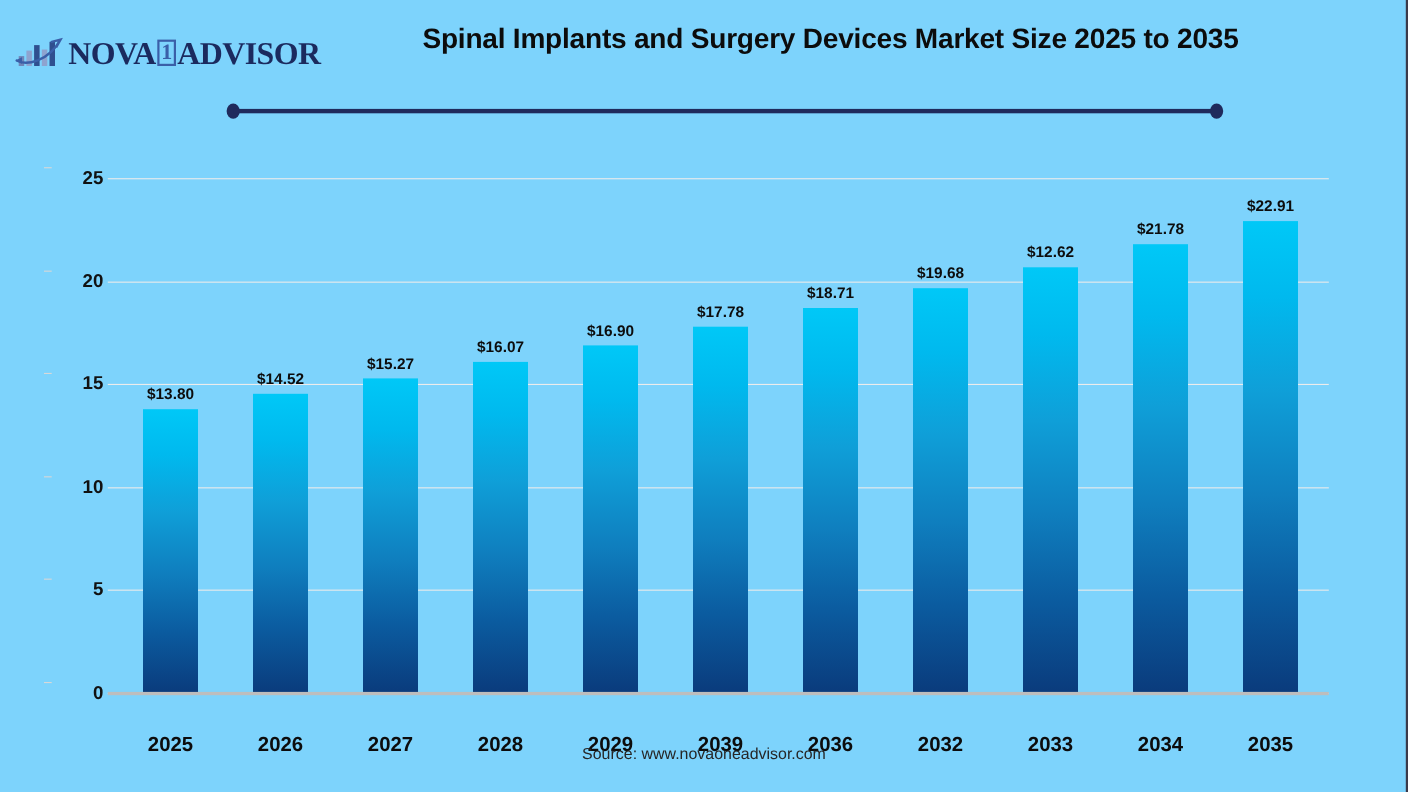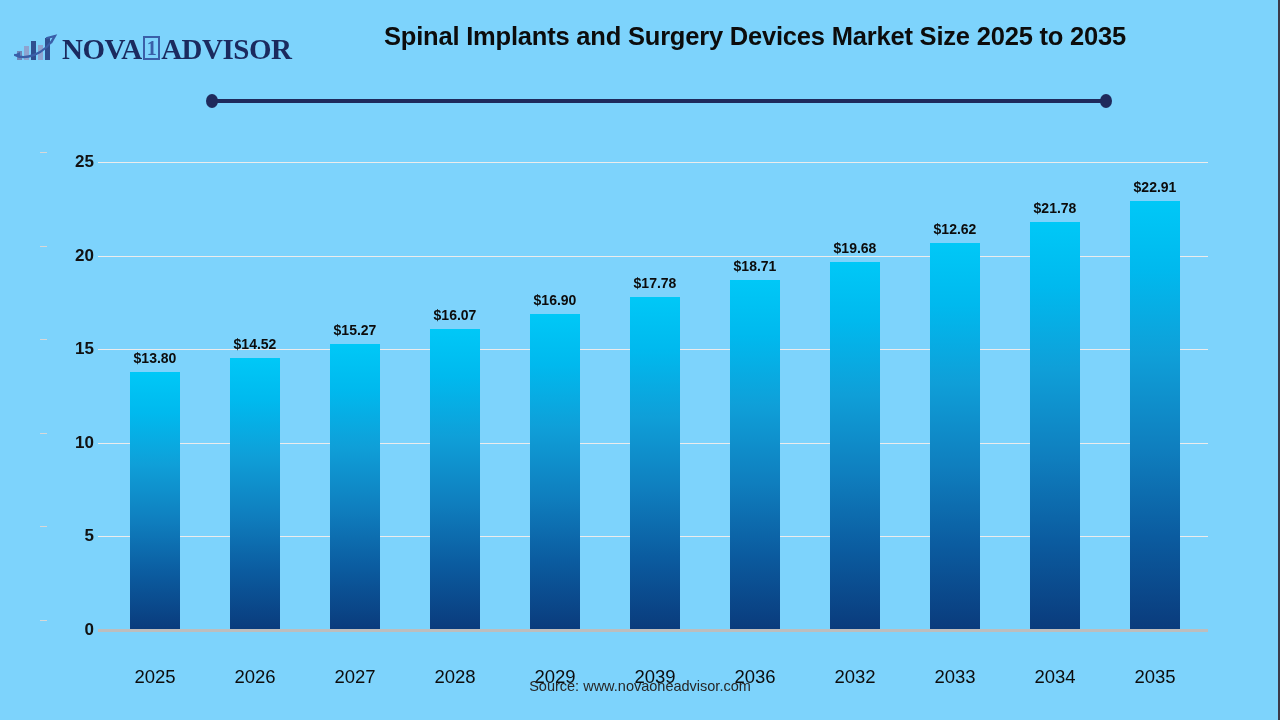--- a/index.html
+++ b/index.html
@@ -172,21 +172,21 @@
     font-weight: bold;
     color: #0c0c0c;
     white-space: nowrap;
   }
   .xtick {
     position: absolute;
     top: 504px;
     width: 100px;
     text-align: center;
     font-size: 18.5px;
-    font-weight: normal;
+    font-weight: bold;
     color: #0c0c0c;
   }
 
   
   #source {
     position: absolute;
     left: 0;
     top: 678px;
     width: 1280px;
     text-align: center;

